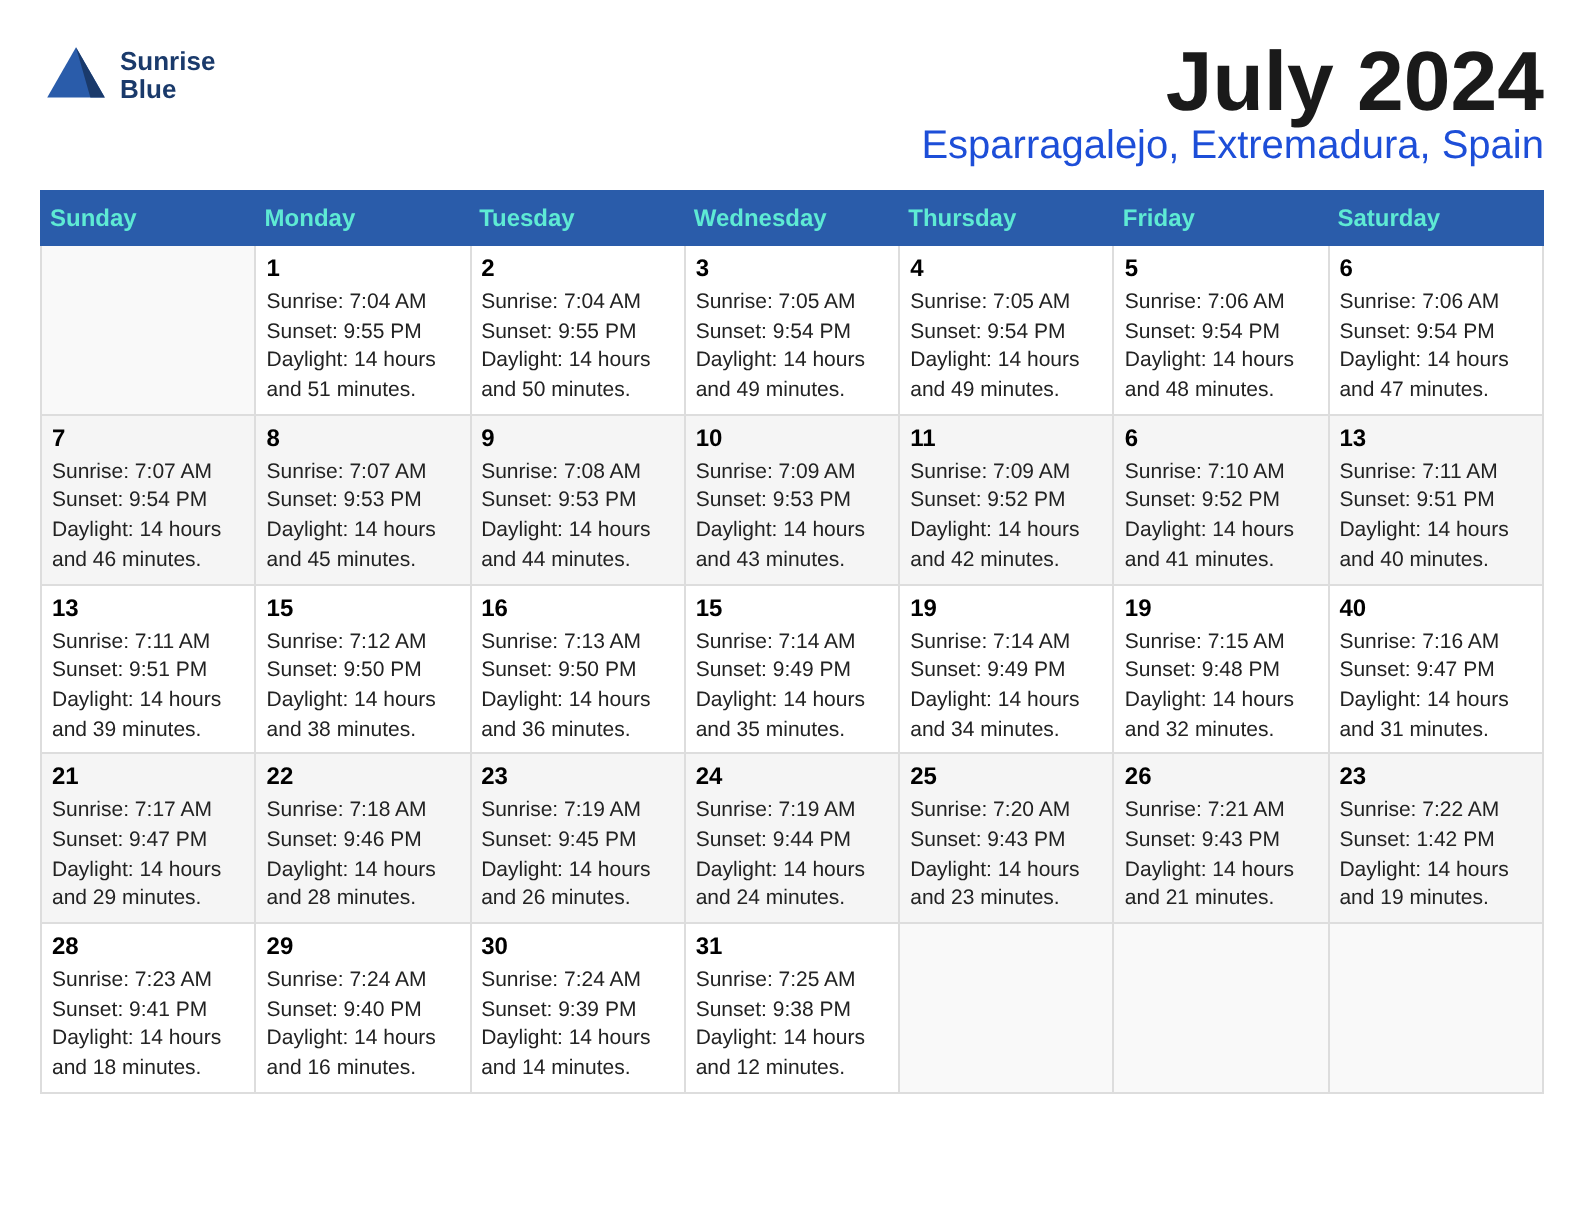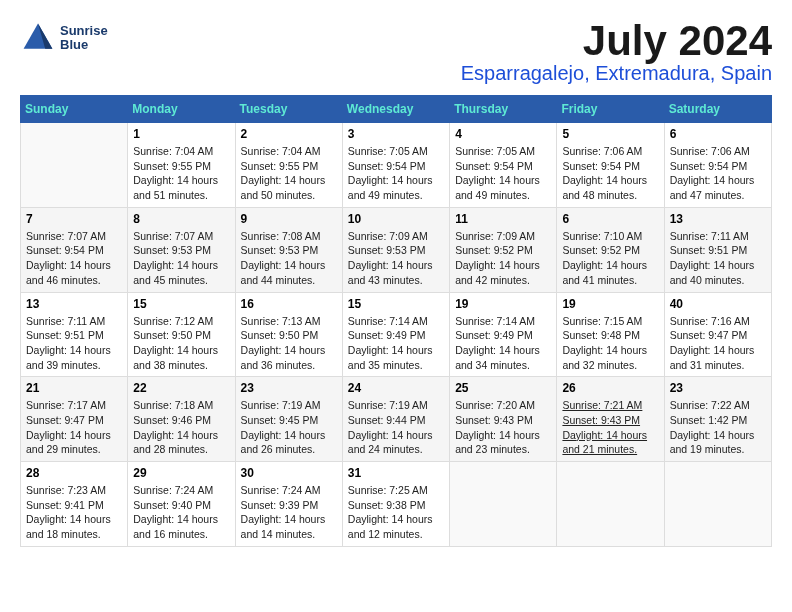--- a/index.html
+++ b/index.html
@@ -301,21 +301,21 @@
         </td>
         <td>
           <span class="day-number">25</span>
           <div class="cell-info" style="white-space: pre-line;">Sunrise: 7:20 AM
 Sunset: 9:43 PM
 Daylight: 14 hours
 and 23 minutes.</div>
         </td>
         <td>
           <span class="day-number">26</span>
-          <div class="cell-info" style="white-space: pre-line; text-decoration: underline;">Sunrise: 7:21 AM
+          <div class="cell-info" style="white-space: pre-line;">Sunrise: 7:21 AM
 Sunset: 9:43 PM
 Daylight: 14 hours
 and 21 minutes.</div>
         </td>
         <td>
           <span class="day-number">23</span>
           <div class="cell-info" style="white-space: pre-line;">Sunrise: 7:22 AM
 Sunset: 1:42 PM
 Daylight: 14 hours
 and 19 minutes.</div>

